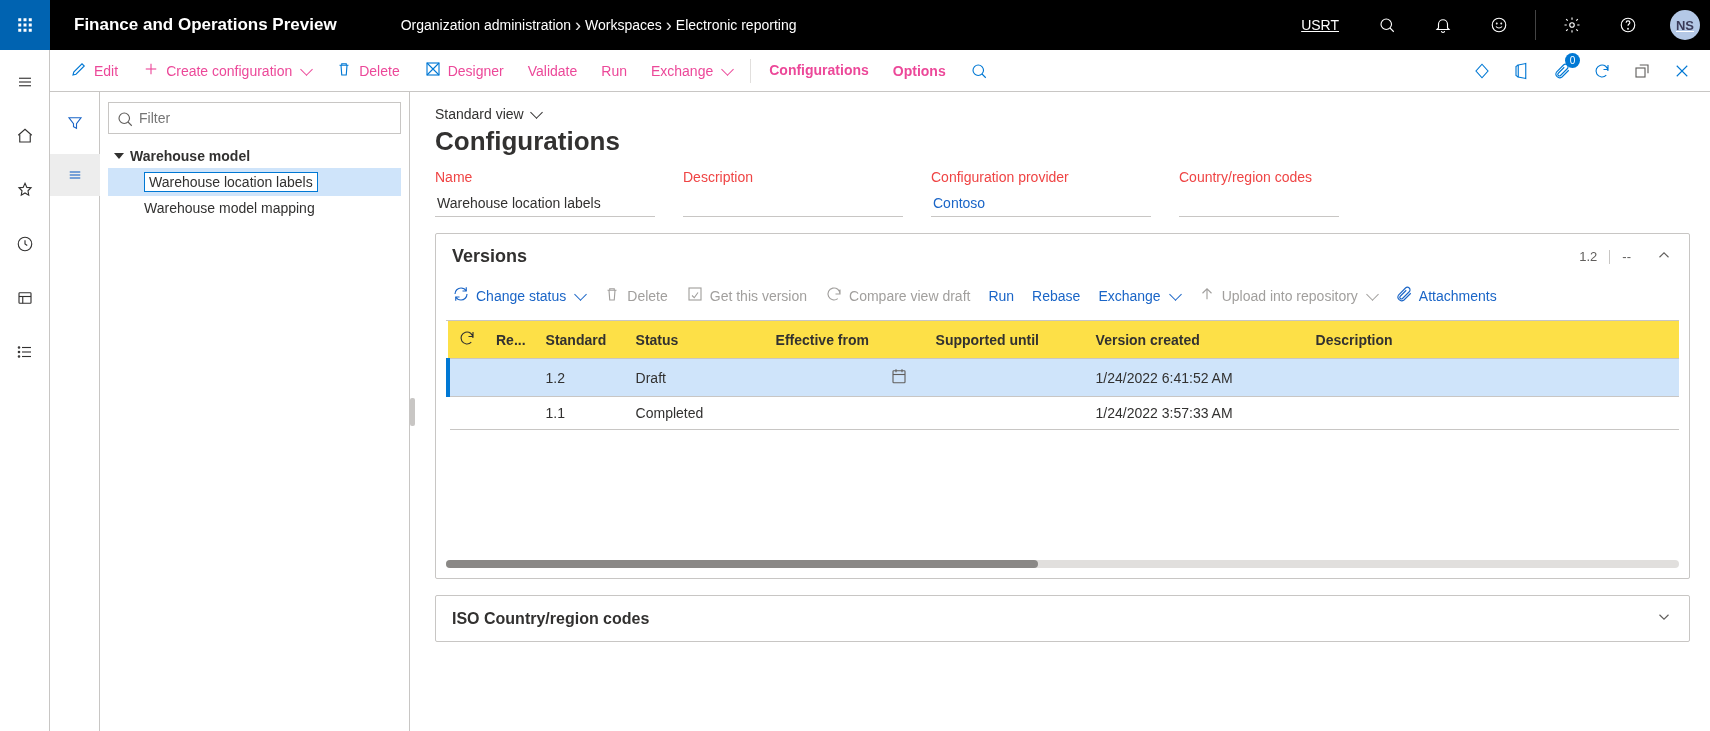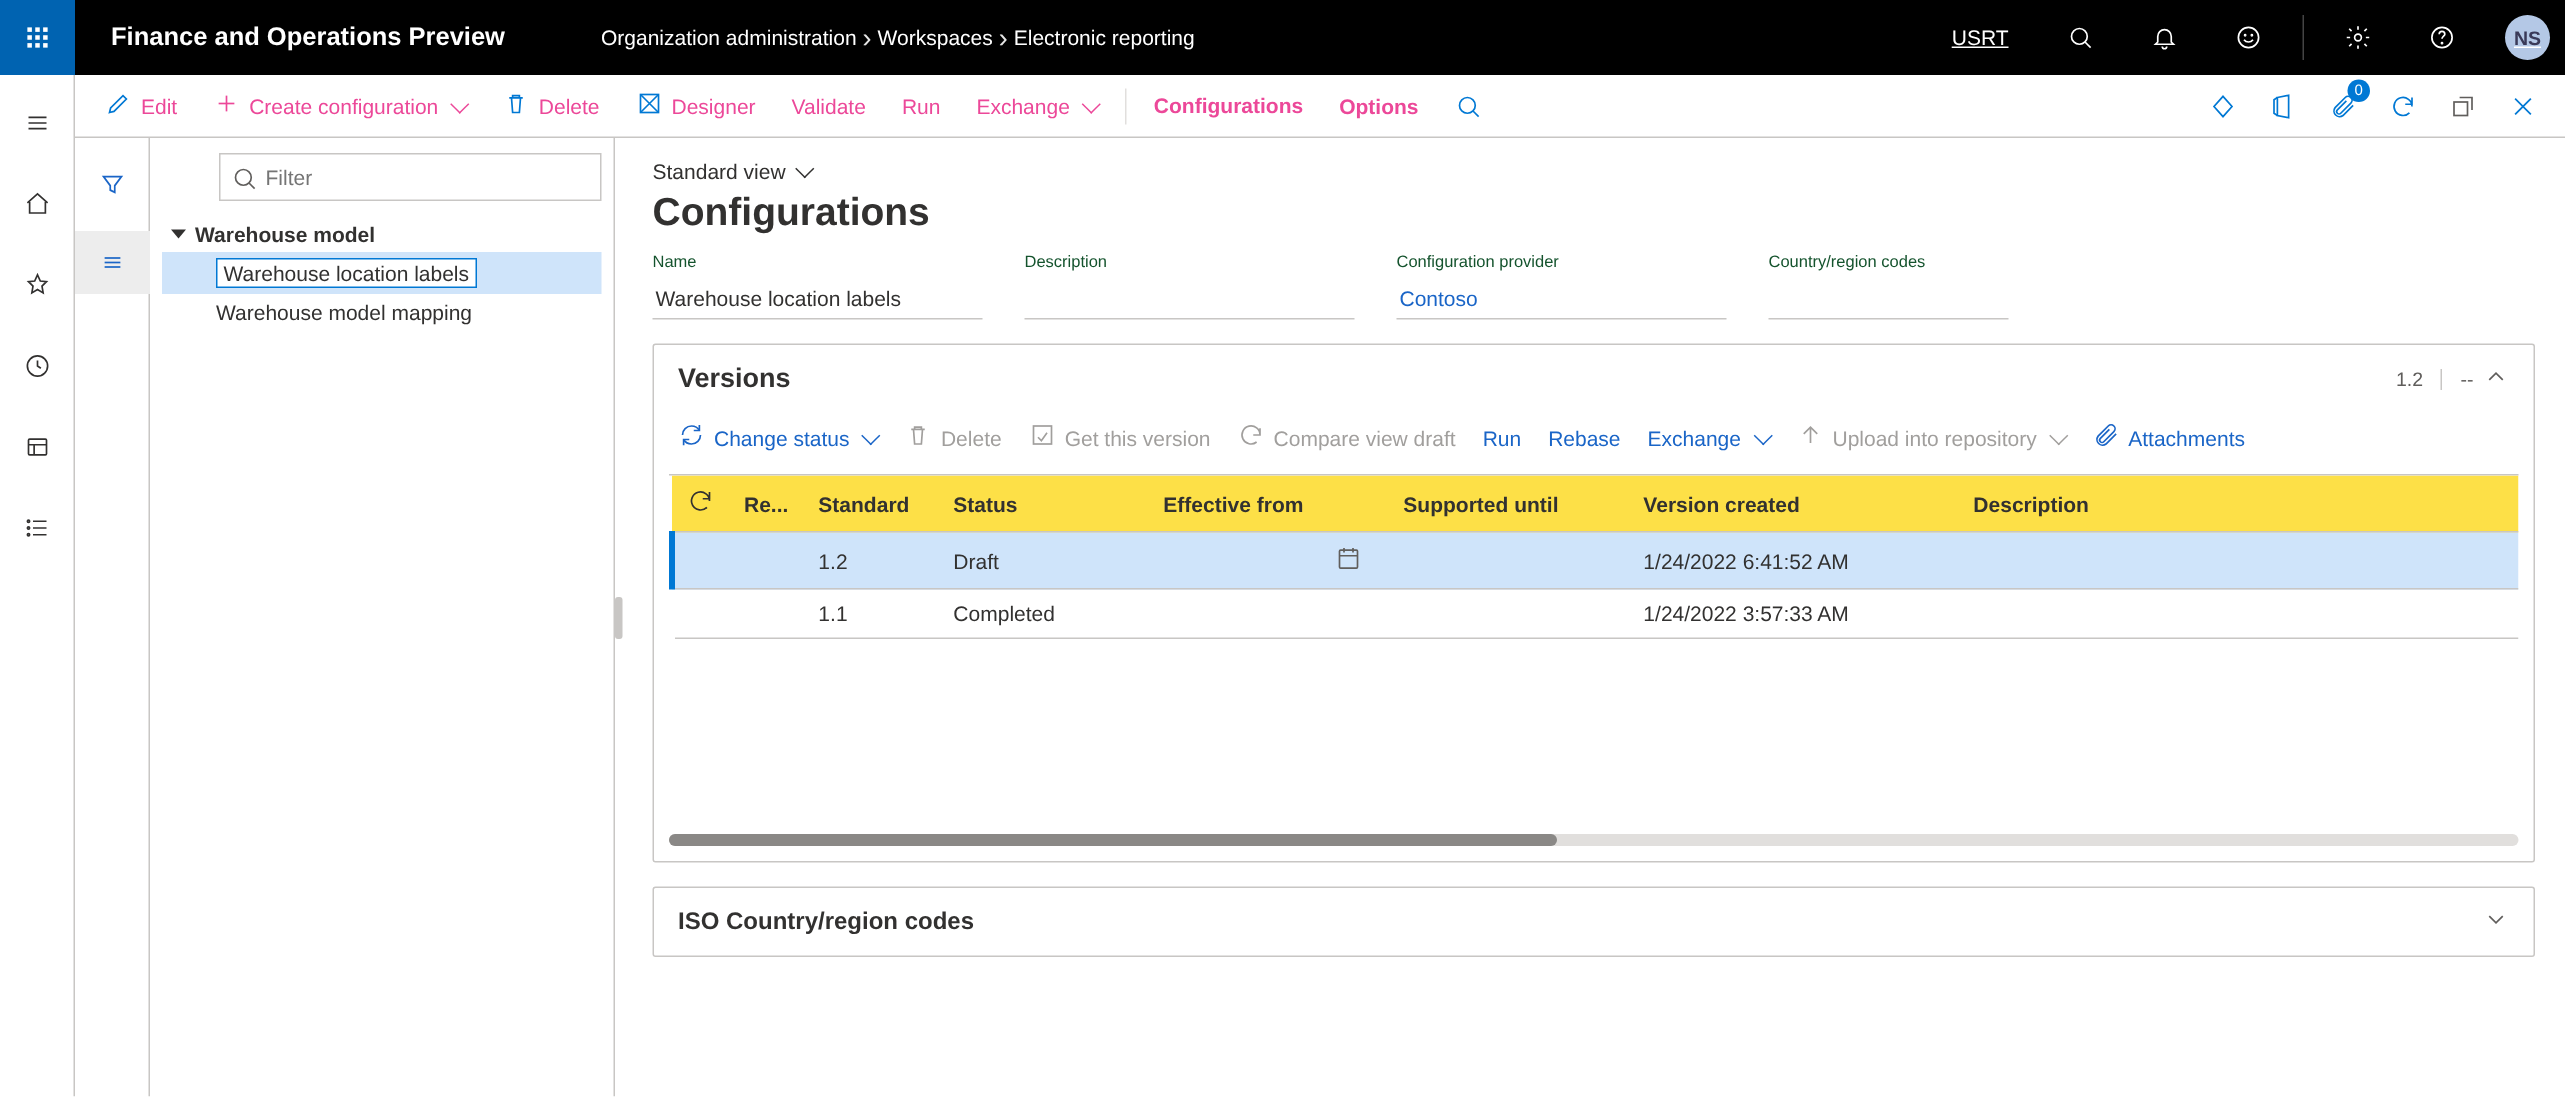--- a/index.html
+++ b/index.html
@@ -96,21 +96,21 @@
   .navpane-icon {
     width: 50px; height: 42px; display: flex; align-items: center; justify-content: center;
     cursor: pointer; color: var(--blue-link);
   }
   .navpane-icon.active { background: #ededed; }
 
   .treepane {
     width: 310px; border-right: 1px solid var(--gray-border); padding: 10px 8px;
     display: flex; flex-direction: column;
   }
-  .filterwrap { position: relative; margin-bottom: 10px; margin-left: 38px; }
+  .filterwrap { position: relative; margin-bottom: 10px; }
   .filterwrap input {
     width: 100%; height: 32px; border: 1px solid var(--gray-border); padding: 4px 8px 4px 30px;
     font-size: 14px; outline: none;
   }
   .filterwrap .mag {
     position: absolute; left: 8px; top: 8px; width: 16px; height: 16px; color: #605e5c;
   }
   .tree { font-size: 14px; }
   .tree-row { display: flex; align-items: center; gap: 6px; padding: 4px 6px; cursor: pointer; }
   .tree-row.root { font-weight: 600; }
@@ -128,33 +128,33 @@
     content: ""; position: absolute; left: 0; top: 50%; transform: translateY(-50%);
     width: 5px; height: 28px; background: #c8c6c4; border-radius: 2px;
   }
 
   .mainpane { flex: 1; overflow: auto; padding: 14px 20px 20px 20px; }
   .view-switch { font-size: 14px; color: #323130; cursor: pointer; display: inline-flex; align-items: center; gap: 4px; }
   .page-title { font-size: 26px; font-weight: 600; margin: 4px 0 12px 0; }
 
   .fields { display: flex; gap: 28px; margin-bottom: 16px; flex-wrap: wrap; }
   .fld { display: flex; flex-direction: column; min-width: 220px; }
-  .fld label { font-size: 11px; color: #14532d; margin-bottom: 4px; }
+  .fld label { font-size: 14px; color: #ef4444; margin-bottom: 4px; }
   .fld .val {
     height: 28px; border-bottom: 1px solid var(--gray-border); padding: 4px 2px;
     font-size: 14px; display: flex; align-items: center;
   }
   .fld .val.link { color: var(--blue-link); }
 
   .card {
     border: 1px solid var(--gray-border); border-radius: 2px; margin-bottom: 16px;
     background: #fff;
   }
   .card-header {
-    display: flex; align-items: center; padding: 12px 16px; gap: 6px;
+    display: flex; align-items: center; padding: 12px 16px; gap: 24px;
   }
   .card-title { font-size: 18px; font-weight: 600; flex: 1; }
   .card-meta { font-size: 13px; color: #605e5c; display: flex; align-items: center; gap: 12px; }
   .card-chev { cursor: pointer; color: #605e5c; }
 
   .card-toolbar {
     display: flex; align-items: center; gap: 18px; padding: 6px 16px; flex-wrap: wrap;
   }
   .tb-item {
     display: flex; align-items: center; gap: 6px; cursor: pointer; font-size: 14px;

